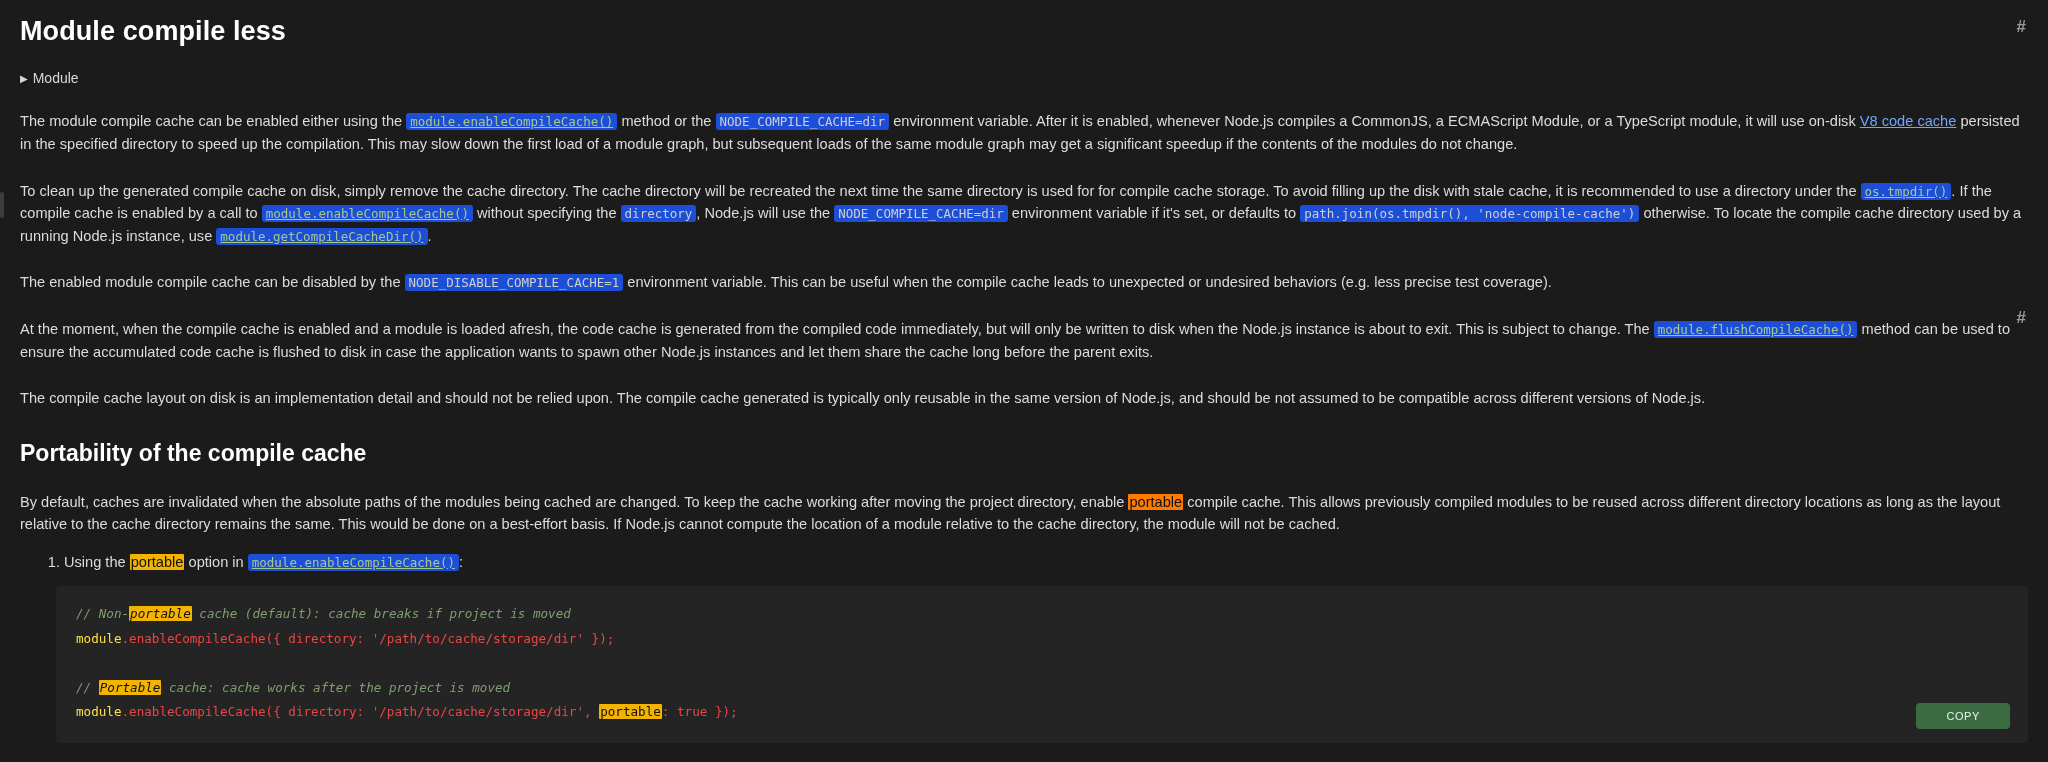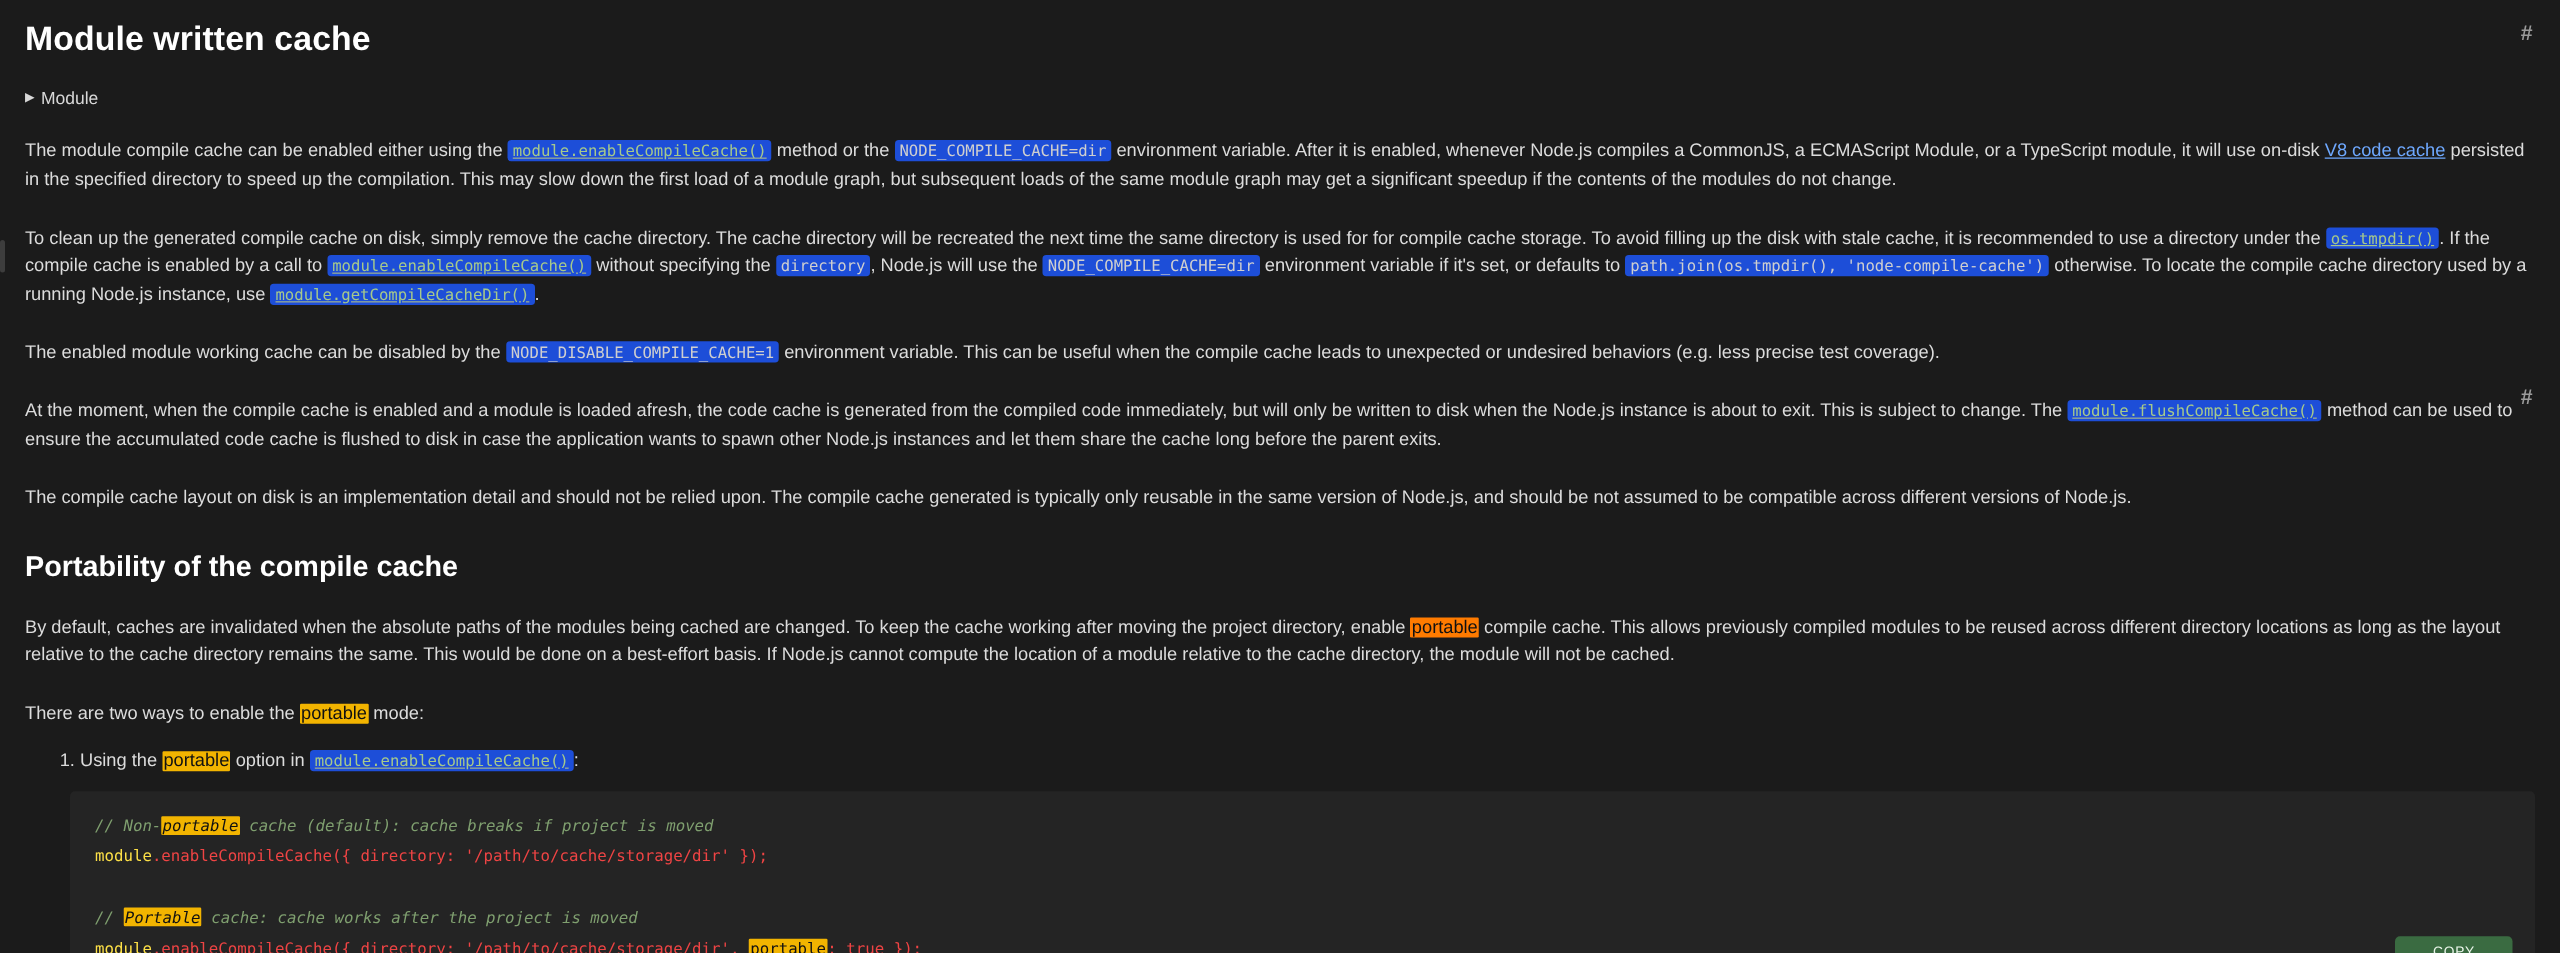--- a/index.html
+++ b/index.html
@@ -150,53 +150,50 @@
 </head>
 <body>
 
 <div class="page">
 
   <div class="scroll-nub"></div>
 
   <span class="anchor a1">#</span>
   <span class="anchor a2">#</span>
 
-  <h1 class="doc-title">Module written cache</h1>
+  <h1 class="doc-title">Module compile less</h1>
 
   <div class="history">
     <span class="tri">▶</span><span class="lbl">Module</span>
   </div>
 
   <p class="para">
     <span>The module compile cache can be enabled either using the </span><a class="codelink" href="#"><code>module.enableCompileCache()</code></a><span> method or the </span><code class="plain">NODE_COMPILE_CACHE=dir</code><span> environment variable. After it is enabled, whenever Node.js compiles a CommonJS, a ECMAScript Module, or a TypeScript module, it will use on-disk </span><a class="link" href="#">V8 code cache</a><span> persisted in the specified directory to speed up the compilation. This may slow down the first load of a module graph, but subsequent loads of the same module graph may get a significant speedup if the contents of the modules do not change.</span>
   </p>
 
   <p class="para">
     <span>To clean up the generated compile cache on disk, simply remove the cache directory. The cache directory will be recreated the next time the same directory is used for for compile cache storage. To avoid filling up the disk with stale cache, it is recommended to use a directory under the </span><a class="codelink" href="#"><code>os.tmpdir()</code></a><span>. If the compile cache is enabled by a call to </span><a class="codelink" href="#"><code>module.enableCompileCache()</code></a><span> without specifying the </span><code class="plain">directory</code><span>, Node.js will use the </span><code class="plain">NODE_COMPILE_CACHE=dir</code><span> environment variable if it's set, or defaults to </span><code class="plain">path.join(os.tmpdir(), 'node-compile-cache')</code><span> otherwise. To locate the compile cache directory used by a running Node.js instance, use </span><a class="codelink" href="#"><code>module.getCompileCacheDir()</code></a><span>.</span>
   </p>
 
   <p class="para">
-    <span>The enabled module working cache can be disabled by the </span><code class="plain">NODE_DISABLE_COMPILE_CACHE=1</code><span> environment variable. This can be useful when the compile cache leads to unexpected or undesired behaviors (e.g. less precise test coverage).</span>
+    <span>The enabled module compile cache can be disabled by the </span><code class="plain">NODE_DISABLE_COMPILE_CACHE=1</code><span> environment variable. This can be useful when the compile cache leads to unexpected or undesired behaviors (e.g. less precise test coverage).</span>
   </p>
 
   <p class="para">
     <span>At the moment, when the compile cache is enabled and a module is loaded afresh, the code cache is generated from the compiled code immediately, but will only be written to disk when the Node.js instance is about to exit. This is subject to change. The </span><a class="codelink" href="#"><code>module.flushCompileCache()</code></a><span> method can be used to ensure the accumulated code cache is flushed to disk in case the application wants to spawn other Node.js instances and let them share the cache long before the parent exits.</span>
   </p>
 
   <p class="para">The compile cache layout on disk is an implementation detail and should not be relied upon. The compile cache generated is typically only reusable in the same version of Node.js, and should be not assumed to be compatible across different versions of Node.js.</p>
 
   <h2 class="section-title">Portability of the compile cache</h2>
 
   <p class="para">
     <span>By default, caches are invalidated when the absolute paths of the modules being cached are changed. To keep the cache working after moving the project directory, enable </span><mark class="hl-strong">portable</mark><span> compile cache. This allows previously compiled modules to be reused across different directory locations as long as the layout relative to the cache directory remains the same. This would be done on a best-effort basis. If Node.js cannot compute the location of a module relative to the cache directory, the module will not be cached.</span>
   </p>
 
-  <p class="para">
-    <span>There are two ways to enable the </span><mark class="hl">portable</mark><span> mode:</span>
-  </p>
 
   <ol class="steps">
     <li>
       <span>Using the </span><mark class="hl">portable</mark><span> option in </span><a class="codelink" href="#"><code>module.enableCompileCache()</code></a><span>:</span>
     </li>
   </ol>
 
   <div class="codeblock">
     <pre><span class="cm"><span>// Non-</span><mark class="hl">portable</mark><span> cache (default): cache breaks if project is moved</span></span>
 <span class="id-mod">module</span><span class="punct">.enableCompileCache({ directory: '/path/to/cache/storage/dir' });</span>

